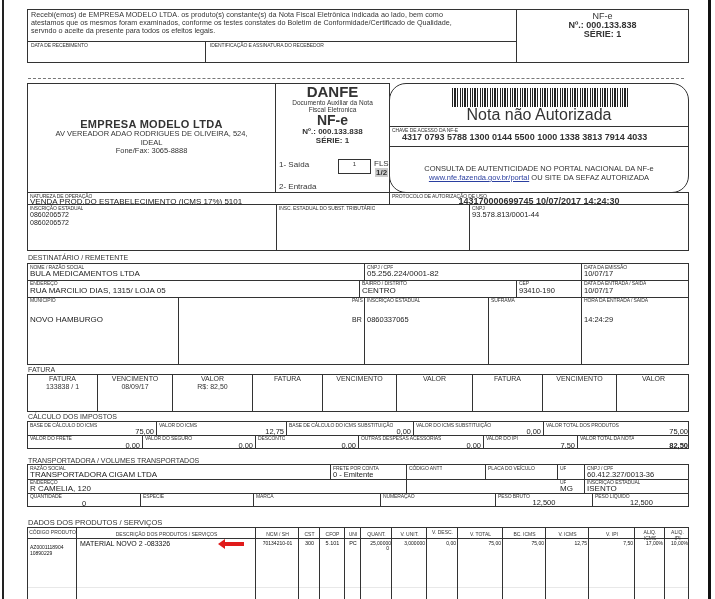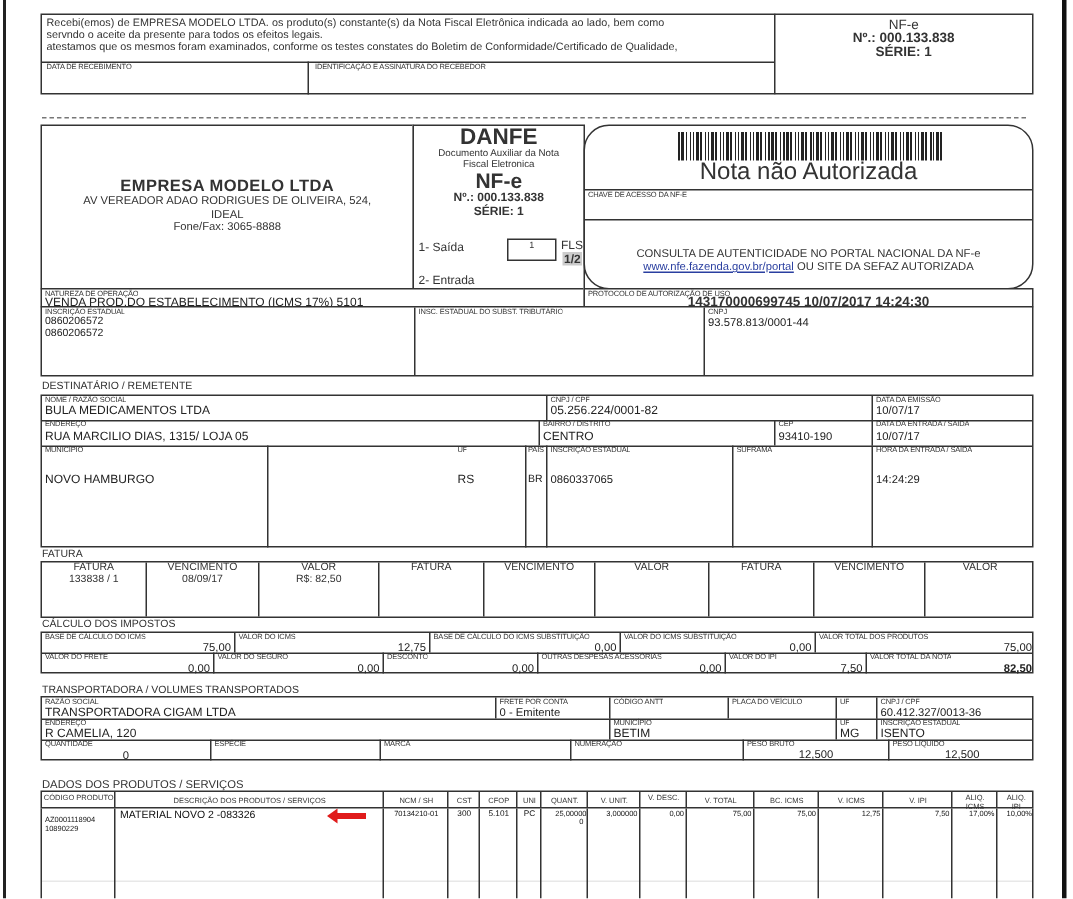--- a/index.html
+++ b/index.html
@@ -27,22 +27,22 @@
 </style>
 </head>
 <body>
 
 <div class="frame-left"></div>
 <div class="frame-right"></div>
 
 <div class="box" style="left:27px; top:9px; width:490px; height:54px;">
   <div class="abs" style="left:3px; top:1px; width:484px; font-size:7.2px; line-height:8px; color:#333;">
     <div style="white-space:nowrap; letter-spacing:0.05px;">Recebi(emos) de EMPRESA MODELO LTDA. os produto(s) constante(s) da Nota Fiscal Eletrônica indicada ao lado, bem como</div>
+    <div style="white-space:nowrap;">atestamos que os mesmos foram examinados, conforme os testes constates do Boletim de Conformidade/Certificado de Qualidade,</div>
     <div style="white-space:nowrap;">servndo o aceite da presente para todos os efeitos legais.</div>
-    <div style="white-space:nowrap;">atestamos que os mesmos foram examinados, conforme os testes constates do Boletim de Conformidade/Certificado de Qualidade,</div>
   </div>
   <div class="hline" style="top:31px;"></div>
   <div class="abs" style="left:0; top:31px; width:178px; height:22px; border-right:1px solid #333;">
     <div class="lbl" style="padding:1px 3px;">DATA DE RECEBIMENTO</div>
   </div>
   <div class="abs" style="left:179px; top:31px; width:310px; height:22px;">
     <div class="lbl" style="padding:1px 3px;">IDENTIFICAÇÃO E ASSINATURA DO RECEBEDOR</div>
   </div>
 </div>
 <div class="box" style="left:516px; top:9px; width:173px; height:54px;">
@@ -80,20 +80,21 @@
   </div>
   <div class="abs" style="left:98px; top:75px; font-size:8px; color:#333;">FLS.:</div>
   <div class="abs bold" style="left:99px; top:84px; font-size:8px; background:#ccc; color:#333; padding:0 1px;">1/2</div>
 </div>
 
 <div class="box" style="left:389px; top:83px; width:300px; height:110px;border-radius:17px;">
   <div class="barcode" style="left:62px; top:4px; width:178px;"></div>
   <div class="abs center" style="left:0; right:0; top:22px; font-size:16px; line-height:18px; color:#333;">Nota não Autorizada</div>
   <div class="hline" style="top:42px;"></div>
   <div class="lbl abs" style="left:2px; top:43px;">CHAVE DE ACESSO DA NF-E</div>
+  <div class="abs bold" style="left:12px; top:48px; font-size:9px; color:#333; white-space:nowrap;">4317 0793 5788 1300 0144 5500 1000 1338 3813 7914 4033</div>
   <div class="hline" style="top:62px;"></div>
   <div class="abs center" style="left:0; right:0; top:80px; font-size:7.5px; color:#333; white-space:nowrap;">CONSULTA DE AUTENTICIDADE NO PORTAL NACIONAL DA NF-e</div>
   <div class="abs center" style="left:0; right:0; top:89px; font-size:7.5px; color:#333; white-space:nowrap;">
     <span class="link">www.nfe.fazenda.gov.br/portal</span><span> OU SITE DA SEFAZ AUTORIZADA</span>
   </div>
 </div>
 
 <div class="box" style="left:27px; top:192px; width:363px; height:13px;">
   <div class="lbl abs" style="left:2px; top:0;">NATUREZA DE OPERAÇÃO</div>
   <div class="abs val-sm" style="left:2px; top:4px;text-align:right;">VENDA PROD.DO ESTABELECIMENTO (ICMS 17%) 5101</div>
@@ -150,24 +151,20 @@
   </div>
   <div class="abs" style="left:554px; top:16px; width:108px; height:17px;">
     <div class="lbl abs" style="left:2px; top:0;">DATA DA ENTRADA / SAÍDA</div>
     <div class="abs val-sm" style="left:2px; top:6px; font-size:7.5px;">10/07/17</div>
   </div>
 
   <div class="abs" style="left:0; top:33px; width:151px; height:68px; border-right:1px solid #333;">
     <div class="lbl abs" style="left:2px; top:0;">MUNICÍPIO</div>
     <div class="abs val-sm" style="left:2px; top:18px;">NOVO HAMBURGO</div>
   </div>
-  <div class="abs" style="left:275px; top:33px; width:48px; height:68px; border-right:1px solid #333;">
-    <div class="lbl abs" style="left:2px; top:0;">UF</div>
-    <div class="abs val-sm" style="left:2px; top:18px;">RS</div>
-  </div>
   <div class="abs" style="left:323px; top:33px; width:14px; height:68px; border-right:1px solid #333;">
     <div class="lbl abs" style="left:1px; top:0;">PAÍS</div>
     <div class="abs val-sm" style="left:1px; top:18px; font-size:7px;">BR</div>
   </div>
   <div class="abs" style="left:337px; top:33px; width:124px; height:68px; border-right:1px solid #333;">
     <div class="lbl abs" style="left:2px; top:0;">INSCRIÇÃO ESTADUAL</div>
     <div class="abs val-sm" style="left:2px; top:18px; font-size:7.5px;">0860337065</div>
   </div>
   <div class="abs" style="left:461px; top:33px; width:93px; height:68px; border-right:1px solid #333;">
     <div class="lbl abs" style="left:2px; top:0;">SUFRAMA</div>
@@ -304,24 +301,20 @@
     <div class="lbl abs" style="left:2px; top:0;">UF</div>
   </div>
   <div class="abs" style="left:557px; top:0; width:105px; height:14px;">
     <div class="lbl abs" style="left:2px; top:0;">CNPJ / CPF</div>
     <div class="abs val-sm" style="left:2px; top:5px; font-size:7.5px;">60.412.327/0013-36</div>
   </div>
 
   <div class="abs" style="left:0; top:14px; width:379px; height:14px; border-right:1px solid #333;">
     <div class="lbl abs" style="left:2px; top:0;">ENDEREÇO</div>
     <div class="abs val-sm" style="left:2px; top:5px;">R CAMELIA, 120</div>
-  </div>
-  <div class="abs" style="left:379px; top:14px; width:151px; height:14px; border-right:1px solid #333;">
-    <div class="lbl abs" style="left:2px; top:0;">MUNICÍPIO</div>
-    <div class="abs val-sm" style="left:2px; top:5px;">BETIM</div>
   </div>
   <div class="abs" style="left:530px; top:14px; width:27px; height:14px; border-right:1px solid #333;">
     <div class="lbl abs" style="left:2px; top:0;">UF</div>
     <div class="abs val-sm" style="left:2px; top:5px;">MG</div>
   </div>
   <div class="abs" style="left:557px; top:14px; width:105px; height:14px;">
     <div class="lbl abs" style="left:2px; top:0;">INSCRIÇÃO ESTADUAL</div>
     <div class="abs val-sm" style="left:2px; top:5px;">ISENTO</div>
   </div>
 

